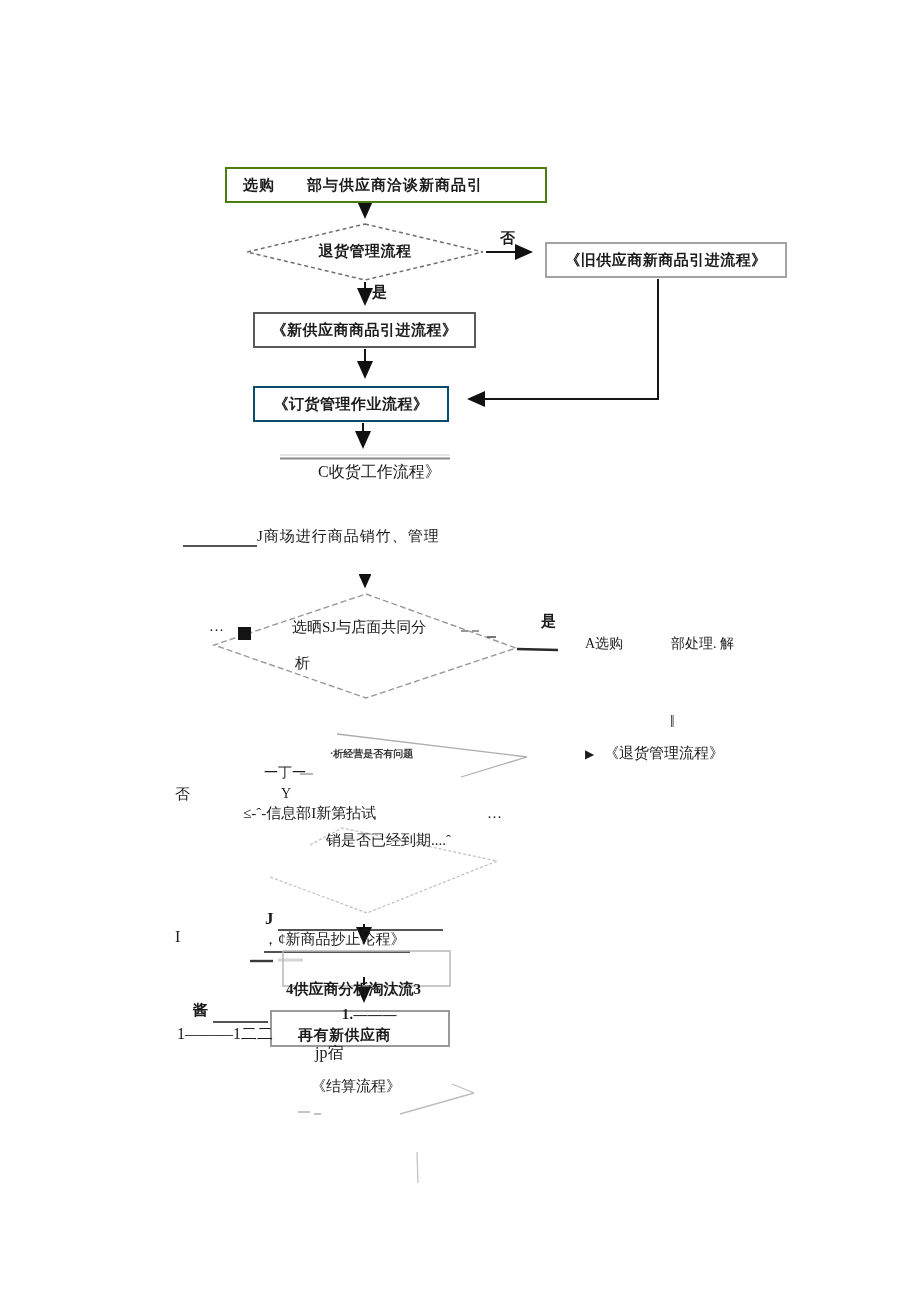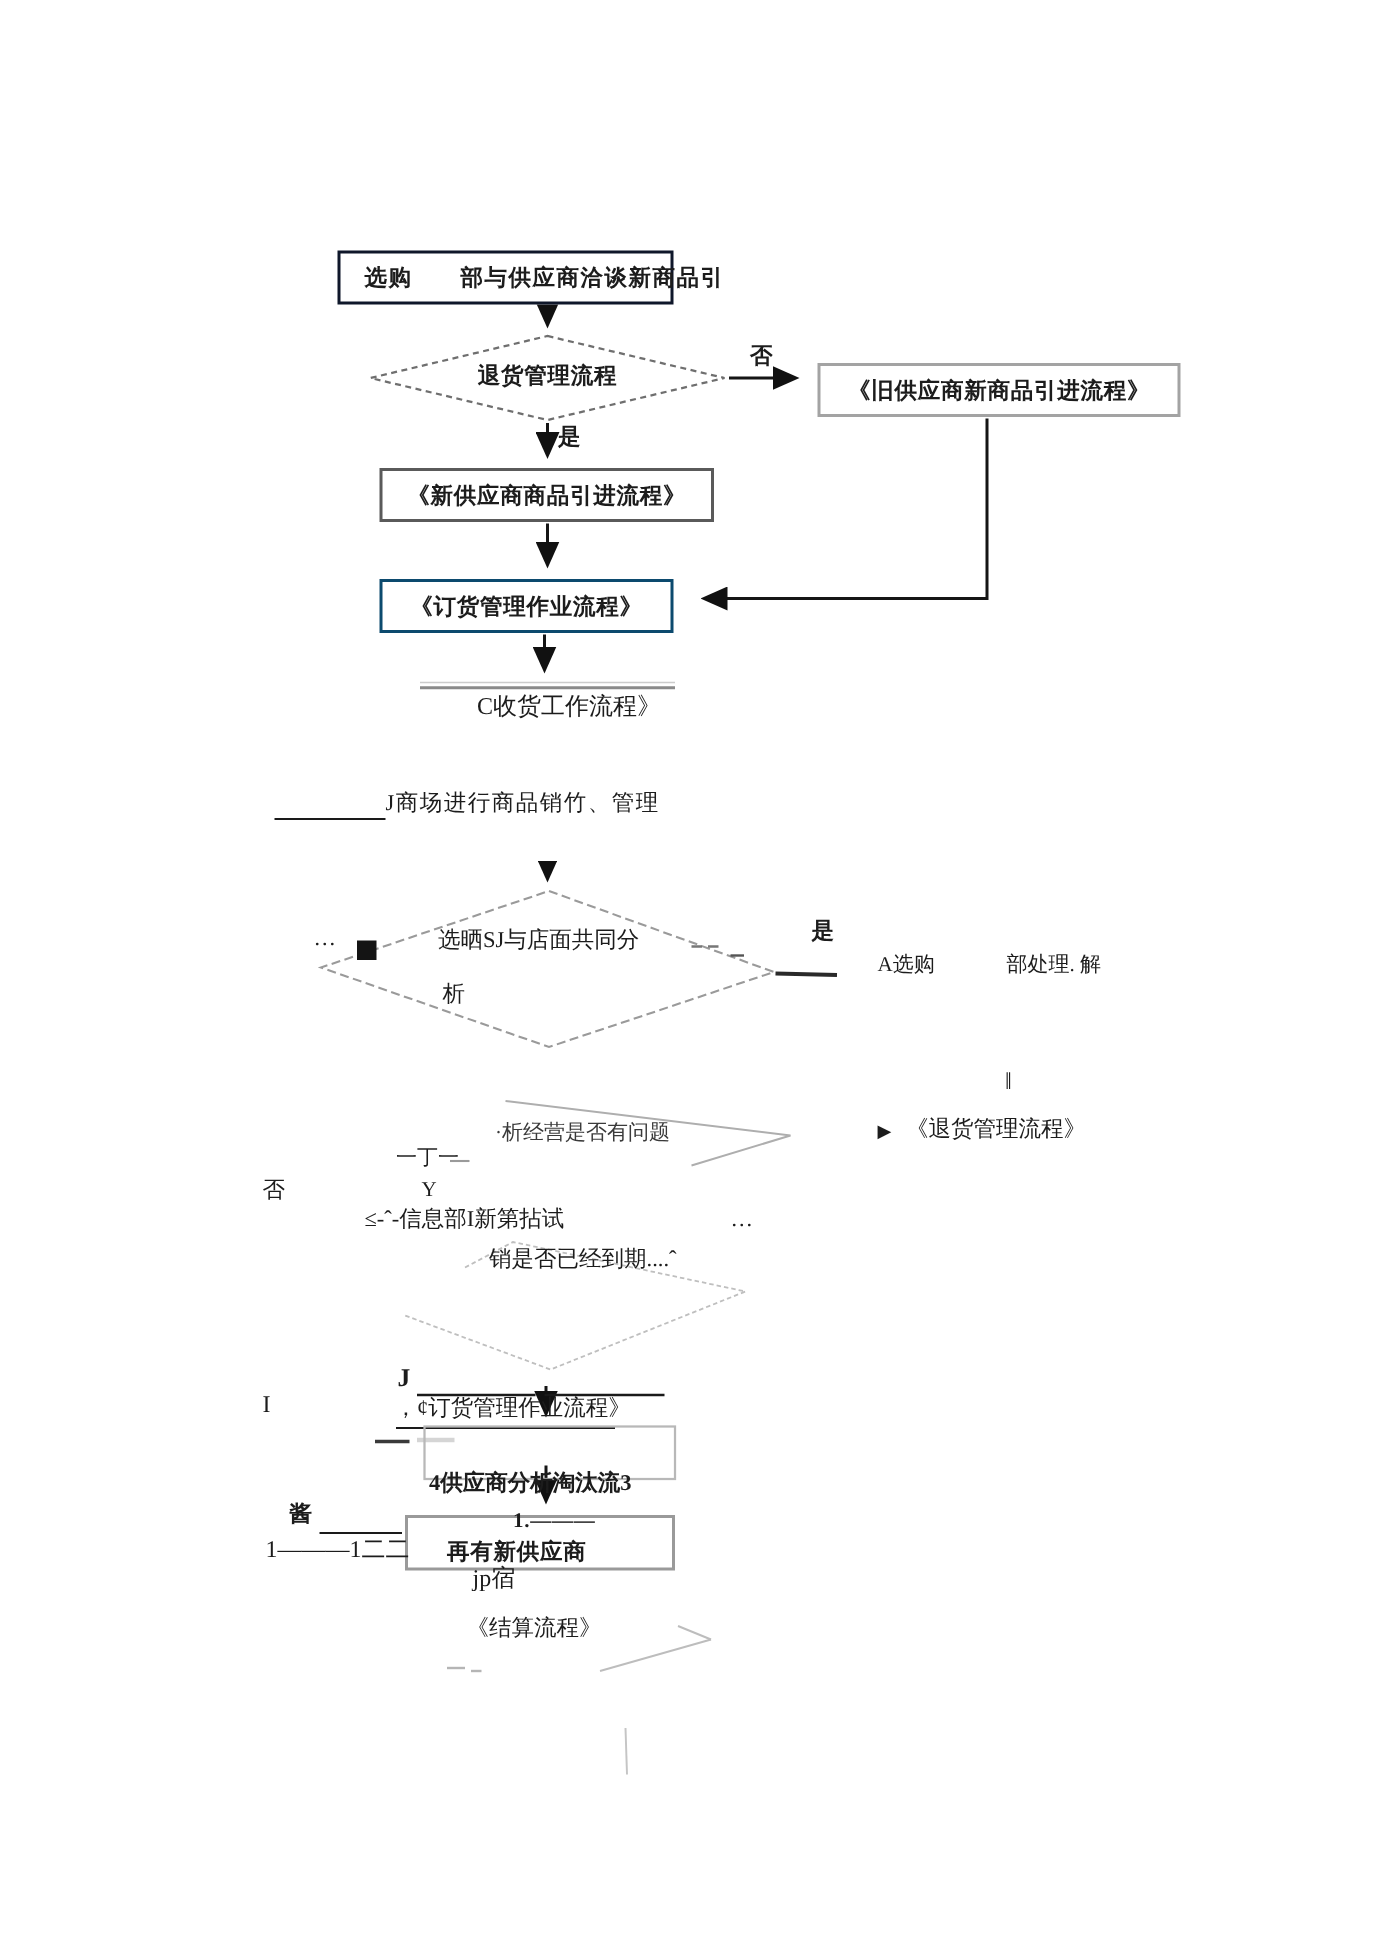--- a/index.html
+++ b/index.html
@@ -60,21 +60,21 @@
       <path d="M278,960 L303,960" stroke="#d5d5d5" stroke-width="3"></path>
       <rect x="283" y="951" width="167" height="35" stroke="#b8b8b8" stroke-width="1.5"></rect>
       <path d="M298,1112 L310,1112" stroke="#b5b5b5" stroke-width="1.6"></path>
       <path d="M314,1114 L321,1114" stroke="#b5b5b5" stroke-width="1.6"></path>
       <path d="M400,1114 L474,1093" stroke="#bdbdbd" stroke-width="1.3"></path>
       <path d="M452,1084 L474,1093" stroke="#bdbdbd" stroke-width="1.3"></path>
       <path d="M417,1152 L418,1183" stroke="#c5c5c5" stroke-width="1.3"></path>
     </g>
   </svg>
 
-  <div class="box" style="left:225px;top:167px;width:224px;height:36px;border:2px solid #0f172a;justify-content:flex-start;padding-left:16px;letter-spacing:1px">选购　　部与供应商洽谈新商品引</div>
+  <div class="box" style="left:225px;top:167px;width:322px;height:36px;border:2px solid #4d7c0f;justify-content:flex-start;padding-left:16px;letter-spacing:1px">选购　　部与供应商洽谈新商品引</div>
 
   <div class="box" style="left:545px;top:242px;width:242px;height:36px;border:2px solid #a3a3a3">《旧供应商新商品引进流程》</div>
 
   <div class="box" style="left:253px;top:312px;width:223px;height:36px;border:2px solid #5a5a5a">《新供应商商品引进流程》</div>
 
   <div class="box" style="left:253px;top:386px;width:196px;height:36px;border:2px solid #0c4a6e">《订货管理作业流程》</div>
 
   <div class="box" style="left:270px;top:1010px;width:180px;height:37px;border:2px solid #9a9a9a;justify-content:flex-start">
     <span class="t" style="left:70px;top:-5px;font-size:14px;font-weight:600">1.———</span>
     <span class="t" style="left:26px;top:15px;font-weight:600">再有新供应商</span>
@@ -97,35 +97,35 @@
   <div class="t node" style="left:541px;top:613px">是</div>
 
   <div class="t" style="left:585px;top:636px;font-size:14px">A选购</div>
   <div class="t" style="left:671px;top:636px;font-size:14px">部处理. 解</div>
 
   <div class="t" style="left:670px;top:713px;font-size:16px">‖</div>
 
   <div class="t" style="left:585px;top:748px;font-size:12px">▶</div>
   <div class="t" style="left:604px;top:745px">《退货管理流程》</div>
 
-  <div class="t" style="left:330px;top:748px;font-size:14px;font-weight:400;color:#3a3a3a">·析经营是否有问题</div>
+  <div class="t" style="left:330px;top:748px;font-size:10px;font-weight:700;color:#3a3a3a">·析经营是否有问题</div>
 
   <div class="t" style="left:264px;top:765px;font-size:14px">一丁一</div>
   <div class="t" style="left:281px;top:786px;font-size:14px">Y</div>
   <div class="t" style="left:175px;top:786px">否</div>
 
   <div class="t" style="left:243px;top:805px">≤-ˆ-信息部I新第拈试</div>
   <div class="t" style="left:487px;top:805px">…</div>
 
   <div class="t" style="left:326px;top:832px">销是否已经到期....ˆ</div>
 
   <div class="t" style="left:265px;top:909px;font-size:17px;font-weight:600">J</div>
   <div class="t" style="left:175px;top:928px;font-size:16px">I</div>
 
-  <div class="t" style="left:263px;top:931px">，¢订货管理作业流程》</div>
+  <div class="t" style="left:263px;top:931px">，¢新商品抄止论程》</div>
 
   <div class="t" style="left:286px;top:981px;font-weight:600">4供应商分析淘汰流3</div>
 
   <div class="t" style="left:193px;top:1002px;font-weight:600">酱</div>
   <div class="t" style="left:177px;top:1025px;font-size:16px">1———1二二</div>
 
   <div class="t" style="left:315px;top:1044px;font-size:16px;font-weight:400">jp宿</div>
 
   <div class="t" style="left:311px;top:1078px">《结算流程》</div>
 

